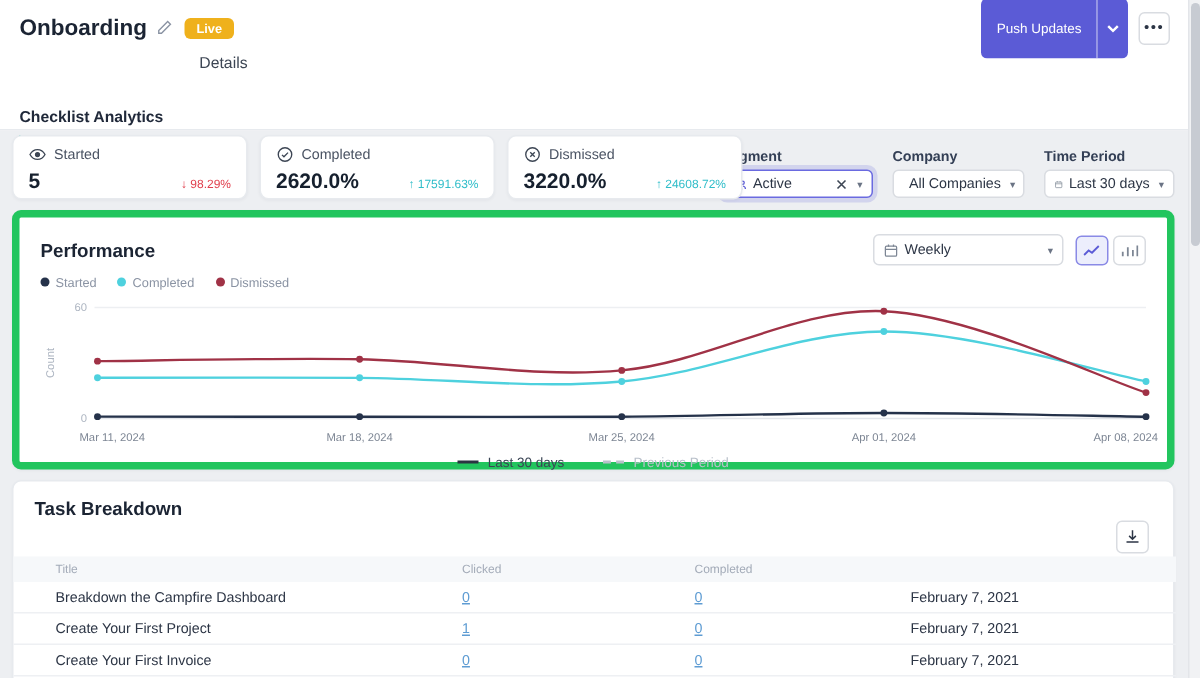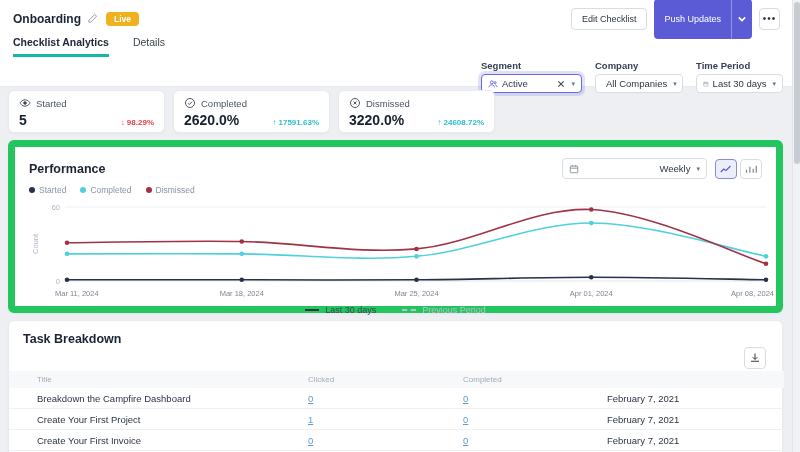--- a/index.html
+++ b/index.html
@@ -3,56 +3,56 @@
 <meta charset="utf-8">
 <style>
   * { margin:0; padding:0; box-sizing:border-box; }
   html,body { width:800px; height:452px; overflow:hidden; }
   body { font-family:"Liberation Sans", sans-serif; background:#edeff2; color:#2c3545; }
   .page { position:relative; width:800px; height:452px; overflow:hidden; }
 
   
   .topbar { position:absolute; top:0; left:0; width:792px; height:87px; background:#fff; border-bottom:1px solid #e7eaee; }
   .title-row { display:flex; align-items:center; padding:7px 12px 0 13px; height:30px; }
-  .page-title { font-size:12px; font-weight:bold; color:#1b2433; }
+  .page-title { font-size:15px; font-weight:bold; color:#1b2433; }
   .edit-title { margin-left:6px; display:flex; align-items:center; cursor:pointer; }
   .live-badge { margin-left:8px; background:#efb11c; color:#fff; font-size:8.5px; font-weight:bold; padding:2px 8px; border-radius:4px; }
   .spacer { flex:1; }
   .btn-outline { height:22px; padding:0 10px; background:#fff; border:1px solid #d9dce1; border-radius:4px; font-size:9px; color:#2c3545; font-family:inherit; cursor:pointer; }
   .split { display:flex; margin-left:7px; height:40px; border-radius:4px; overflow:hidden; }
   .split-main { background:#5b5bd6; color:#fff; border:none; font-size:9px; padding:0 10px; font-family:inherit; cursor:pointer; }
   .split-caret { background:#5b5bd6; border:none; border-left:1px solid rgba(255,255,255,0.35); width:21px; display:flex; align-items:center; justify-content:center; cursor:pointer; }
   .btn-more { margin-left:7px; width:21px; height:22px; background:#fff; border:1px solid #d9dce1; border-radius:4px; font-size:10px; color:#2c3545; line-height:1; cursor:pointer; letter-spacing:1px; }
   .tabs-row { display:flex; gap:24px; padding:6px 13px 0 13px; }
   .tab { font-size:10.5px; color:#3d4654; padding-bottom:6px; cursor:pointer; }
-  .tab.active { color:#20293a; font-weight:bold; border-bottom:3px solid #14b8a6; }
+  .tab.active { color:#20293a; font-weight:bold; border-bottom:6px solid #14b8a6;margin-top:36px; }
   .filters-row { display:flex; gap:13px; padding:3px 9px 0 9px;justify-content:flex-end; }
   .filter-label { font-size:9.5px; font-weight:bold; color:#333f55; margin-bottom:3px; }
   .select { display:flex; align-items:center; gap:4px; height:19px; padding:0 6px; border:1px solid #d9dce1; border-radius:4px; background:#fff; font-size:9.5px; color:#2c3545; cursor:pointer; }
   .select.focused { border:1px solid #6a6ae0; box-shadow:0 0 0 3px rgba(91,91,214,0.18); }
   .select .val { white-space:nowrap; }
   .chev { font-size:7px; color:#6b7485; margin-left:2px; }
   .seg-w { width:101px; } .co-w { width:88px; } .tp-w { width:87px; }
   .select .flex1 { flex:1; }
 
   
   .stats-row { position:absolute; top:90px; left:8px; display:flex; gap:8px; }
   .stat-card { width:157px; height:43px; background:#fff; border:1px solid #e7eaee; border-radius:6px; box-shadow:0 1px 2px rgba(20,30,50,0.04); padding:6px 10px 0 10px; }
   .stat-top { display:flex; align-items:center; gap:5px; font-size:9.5px; color:#4a5363; }
   .stat-bottom { display:flex; align-items:baseline; justify-content:space-between; margin-top:3px; }
   .stat-value { font-size:14px; font-weight:bold; color:#16202e; }
-  .delta { font-size:8px; font-weight:bold; }
+  .delta { font-size:8px; font-weight:normal; }
   .delta.down { color:#e0404e; }
   .delta.up { color:#2fbdc9; }
 
   
-  .perf-card { position:absolute; top:140px; left:8px; width:775px; height:173px; background:#fff; border:7px solid #22c55e; border-radius:6px; box-shadow:0 1px 2px rgba(20,30,50,0.04); padding:11px 14px 0 14px;text-align:right; }
+  .perf-card { position:absolute; top:140px; left:8px; width:775px; height:173px; background:#fff; border:5px solid #22c55e; border-radius:6px; box-shadow:0 1px 2px rgba(20,30,50,0.04); padding:11px 14px 0 14px; }
   .perf-head { display:flex; align-items:center; }
   .perf-title { font-size:12.5px; font-weight:bold; color:#1b2433; }
-  .freq-select { margin-left:auto; width:145px; height:21px; }
+  .freq-select { margin-left:auto; width:127px; height:21px; }
   .toggle-group { display:flex; gap:3px; margin-left:8px; }
   .toggle-btn { width:22px; height:20px; border:1px solid #d9dce1; border-radius:4px; background:#fff; display:flex; align-items:center; justify-content:center; cursor:pointer; }
   .toggle-btn.active { border:1px solid #8a8ae6; background:#eceefc; }
   .series-legend { display:flex; gap:14px; margin-top:6px; }
   .leg-item { display:flex; align-items:center; gap:4px; font-size:8.5px; color:#8a93a3; cursor:pointer; }
   .leg-dot { width:6px; height:6px; border-radius:50%; }
   .bottom-legend { display:flex; justify-content:center; gap:26px; margin-top:2px; }
   .bl-item { display:flex; align-items:center; gap:6px; font-size:9px; cursor:pointer; }
   .bl-item .solid-swatch { width:14px; height:0; border-top:2px solid #2b3442; }
   .bl-item.current { color:#3a4454; }
@@ -84,21 +84,20 @@
   <div class="topbar">
     <div class="title-row">
       <span class="page-title">Onboarding</span>
       <span class="edit-title">
         <svg width="11" height="11" viewBox="0 0 24 24" fill="none" stroke="#8a93a3" stroke-width="2">
             <path d="M17 3l4 4L8 20H4v-4L17 3z"></path>
           </svg>
       </span>
       <span class="live-badge">Live</span>
       <div class="spacer"></div>
-      <button class="btn-outline">Edit Checklist</button>
       <div class="split">
         <button class="split-main">Push Updates</button>
         <button class="split-caret">
           <svg width="8" height="6" viewBox="0 0 10 6" fill="none" stroke="#fff" stroke-width="2">
               <path d="M1 1l4 4 4-4"></path>
             </svg>
         </button>
       </div>
       <button class="btn-more">•••</button>
     </div>

